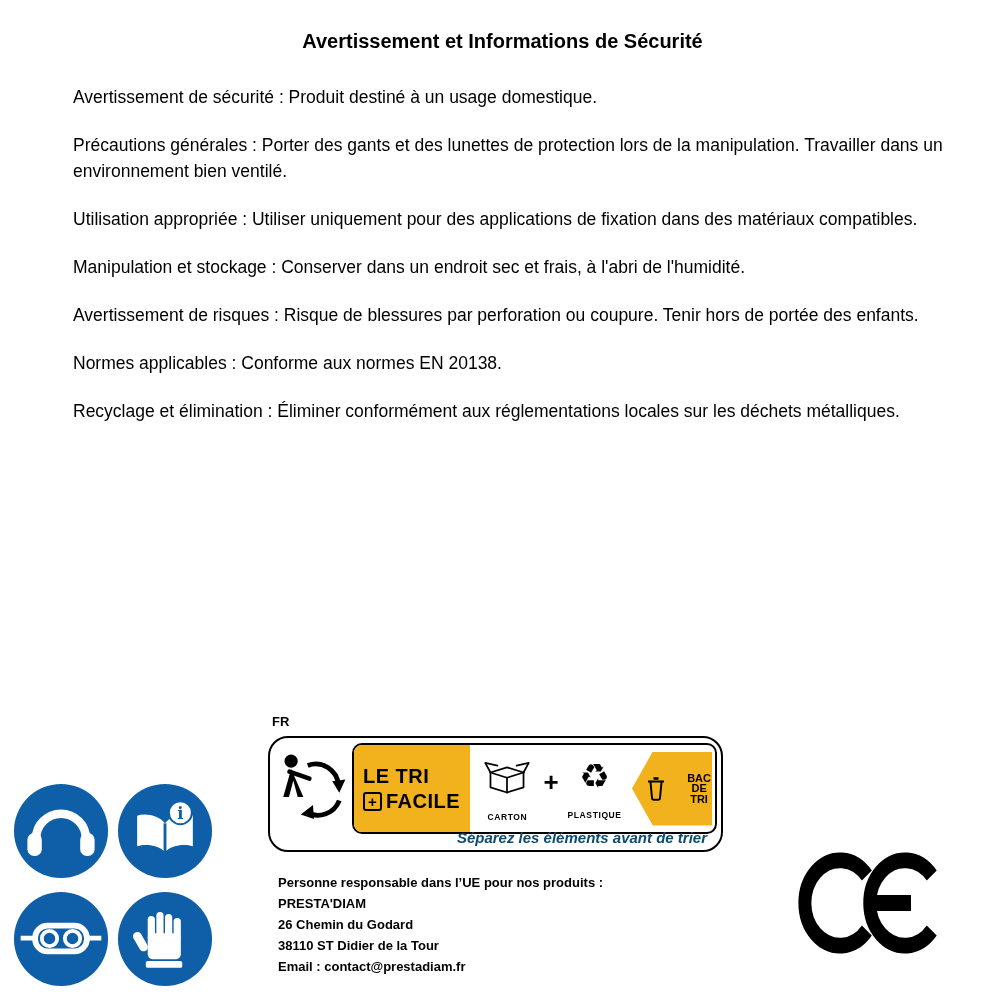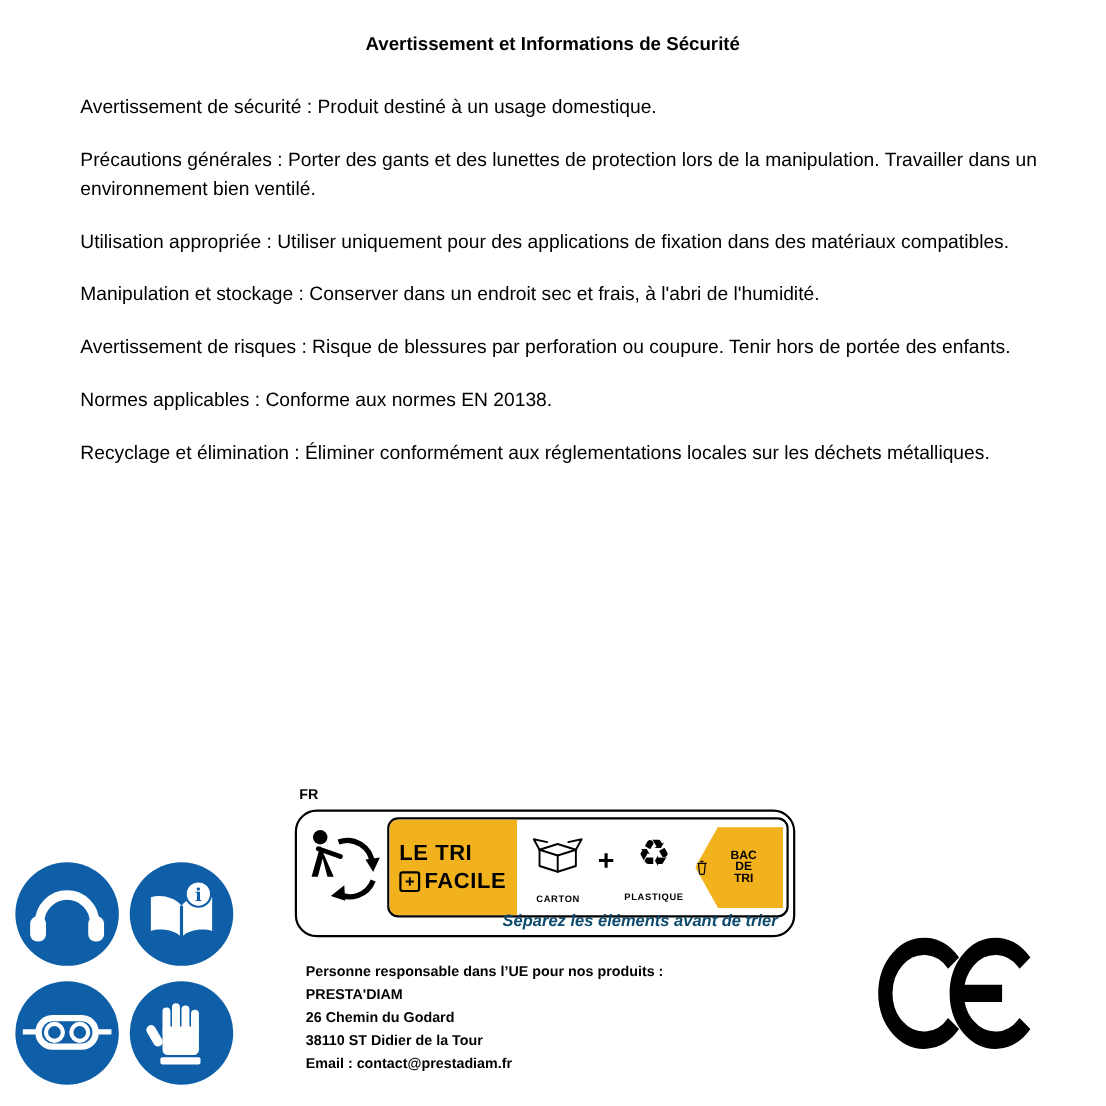--- a/index.html
+++ b/index.html
@@ -7,21 +7,21 @@
     --yellow:#f2b21e;
   }
   *{margin:0;padding:0;box-sizing:border-box;}
   html,body{background:#ffffff;}
   .page{
     position:relative;width:1005px;height:1005px;background:#fff;
     font-family:"Liberation Sans",sans-serif;color:#000;overflow:hidden;
   }
   .title{
     position:absolute;top:30px;left:0;width:100%;text-align:center;
-    font-size:17px;font-weight:bold;
+    font-size:20px;font-weight:bold;
   }
   .body-text{
     position:absolute;left:73px;top:84px;width:897px;
     font-size:17.5px;line-height:26px;
   }
   .body-text p{margin-bottom:22px;}
 
   
   .pictos{
     position:absolute;left:13px;top:783px;
@@ -54,21 +54,21 @@
   .yellow-block .l2 .w{font-size:20px;font-weight:800;letter-spacing:.5px;}
   .materials{flex:1;display:flex;align-items:center;justify-content:center;gap:9px;}
   .material{display:flex;flex-direction:column;align-items:center;}
   .material .cap{font-size:8.5px;font-weight:bold;letter-spacing:.6px;margin-top:16px;}
   .sep-plus{font-size:26px;font-weight:800;margin-bottom:12px;}
   .recycle-glyph{font-size:34px;line-height:36px;font-family:"DejaVu Sans",sans-serif;}
   .pennant{
     width:80px;height:74px;align-self:center;margin-right:3px;flex:0 0 auto;
     background:var(--yellow);
     clip-path:polygon(0 50%,26% 0,100% 0,100% 100%,26% 100%);
-    display:flex;align-items:center;justify-content:flex-end;gap:20px;padding-right:24px;
+    display:flex;align-items:center;justify-content:flex-end;gap:20px;padding-right:1px;
   }
   .bac-text{font-size:11px;font-weight:900;line-height:10.5px;text-align:center;}
   .instruction{
     position:absolute;right:14px;bottom:4px;
     font-size:15px;font-weight:bold;font-style:italic;color:#0c4a6e;
   }
 
   
   .address{
     position:absolute;left:278px;top:872px;width:445px;text-align:left;

